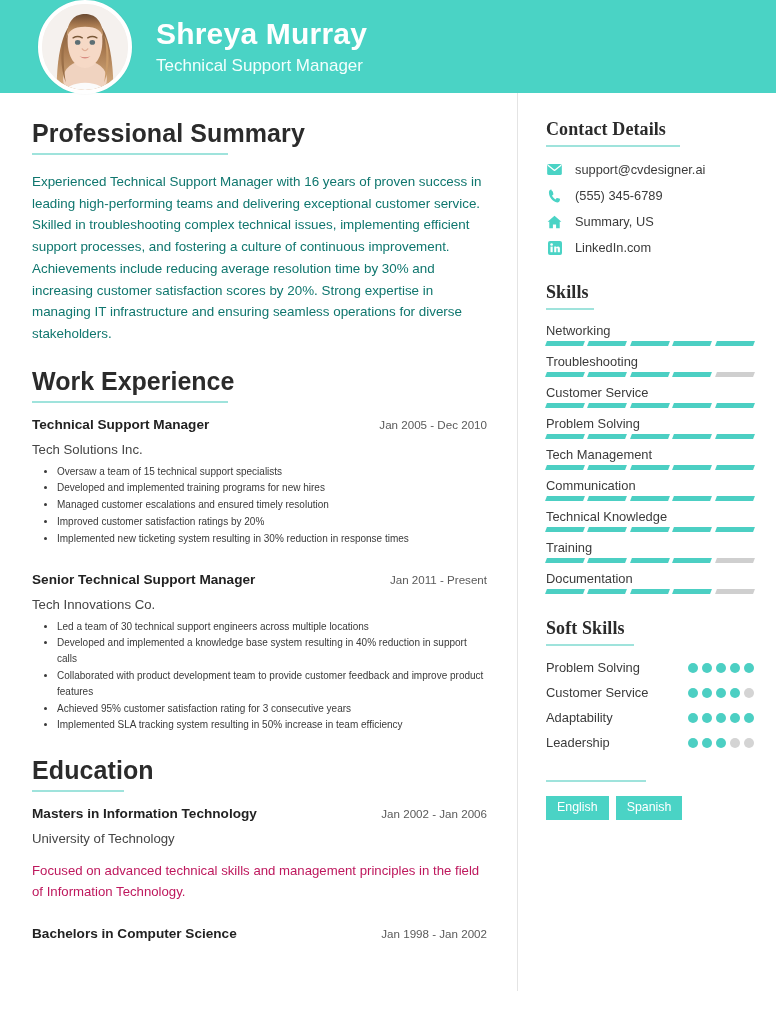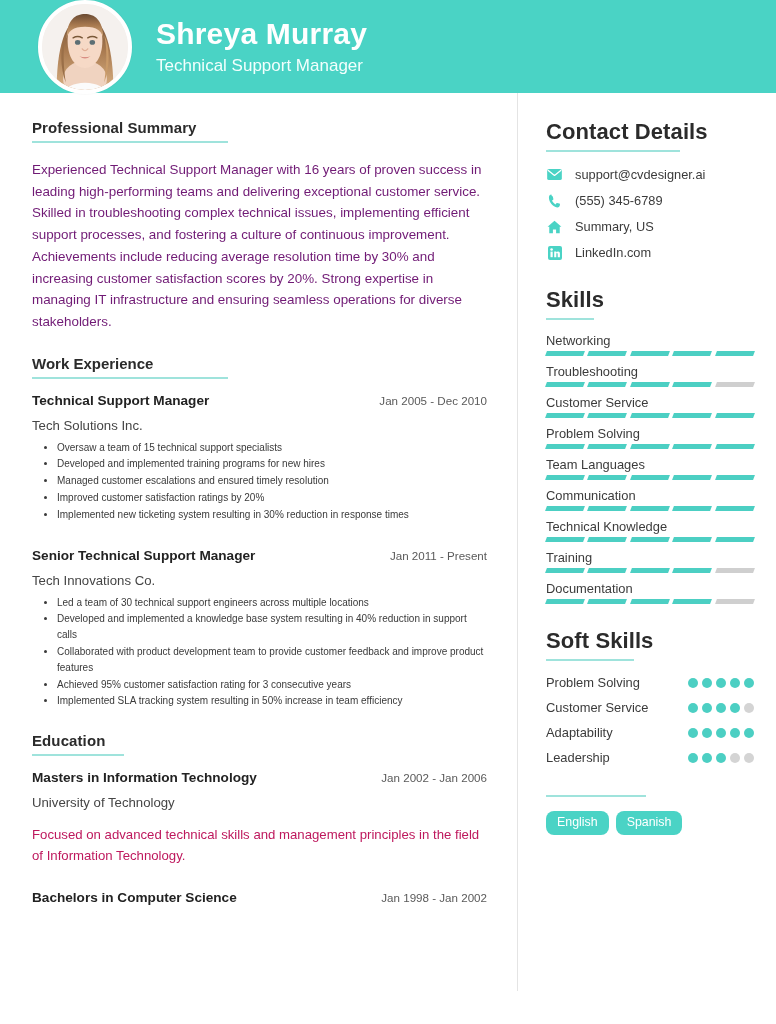--- a/index.html
+++ b/index.html
@@ -73,40 +73,40 @@
     background: #e4e4e4;
     flex: 0 0 1px;
   }
   .right {
     width: 258px;
     padding: 26px 22px 0 28px;
   }
 
   
   .sec-title {
-    font-size: 15px;
+    font-size: 25px;
     font-weight: bold;
     color: #2b2b2b;
     letter-spacing: 0.1px;
   }
   .sec-rule {
     height: 2px;
     background: #9fe3dc;
     margin-top: 5px;
   }
   .left .sec-rule { width: 196px; }
   .sec-block { margin-bottom: 0; }
 
   .left .sec-title.we { letter-spacing: 0; }
 
   
   .summary {
     font-size: 13.4px;
     line-height: 1.62;
-    color: #701a75;
+    color: #0f766e;
     margin-top: 16px;
   }
 
   
   .entry { margin-top: 14px; }
   .entry-head {
     display: flex;
     justify-content: space-between;
     align-items: baseline;
   }
@@ -142,21 +142,21 @@
     line-height: 1.58;
     margin-bottom: 1px;
   }
 
   .gap-lg { height: 22px; }
   .gap-md { height: 16px; }
   .gap-sm { height: 10px; }
 
   
   .right .sec-rule { width: 132px; background: #9fe3dc; }
-  .right .sec-title { font-size: 22px; }
+  .right .sec-title { font-size: 18px; font-family: Liberation Serif, serif; }
 
   .contact-list { margin-top: 15px; }
   .contact-row {
     display: flex;
     align-items: center;
     margin-bottom: 11px;
   }
   .contact-ico {
     width: 17px;
     height: 15px;
@@ -226,21 +226,21 @@
     margin-top: 14px;
     display: flex;
     gap: 7px;
     flex-wrap: wrap;
   }
   .lang-chip {
     background: #4ad3c5;
     color: #ffffff;
     font-size: 12.4px;
     padding: 4px 11px 5px 11px;
-    border-radius: 8px;
+    border-radius: 0;
     line-height: 1.2;
   }
 </style>
 </head>
 <body>
 
 <div class="page">
 
   <div class="header">
     <div class="avatar">
@@ -447,21 +447,21 @@
               <div class="skill-name">Problem Solving</div>
               <div class="skill-bar">
                 <span class="seg on"></span>
                 <span class="seg on"></span>
                 <span class="seg on"></span>
                 <span class="seg on"></span>
                 <span class="seg on"></span>
               </div>
             </div>
             <div class="skill-item">
-              <div class="skill-name">Team Languages</div>
+              <div class="skill-name">Tech Management</div>
               <div class="skill-bar">
                 <span class="seg on"></span>
                 <span class="seg on"></span>
                 <span class="seg on"></span>
                 <span class="seg on"></span>
                 <span class="seg on"></span>
               </div>
             </div>
             <div class="skill-item">
               <div class="skill-name">Communication</div>

